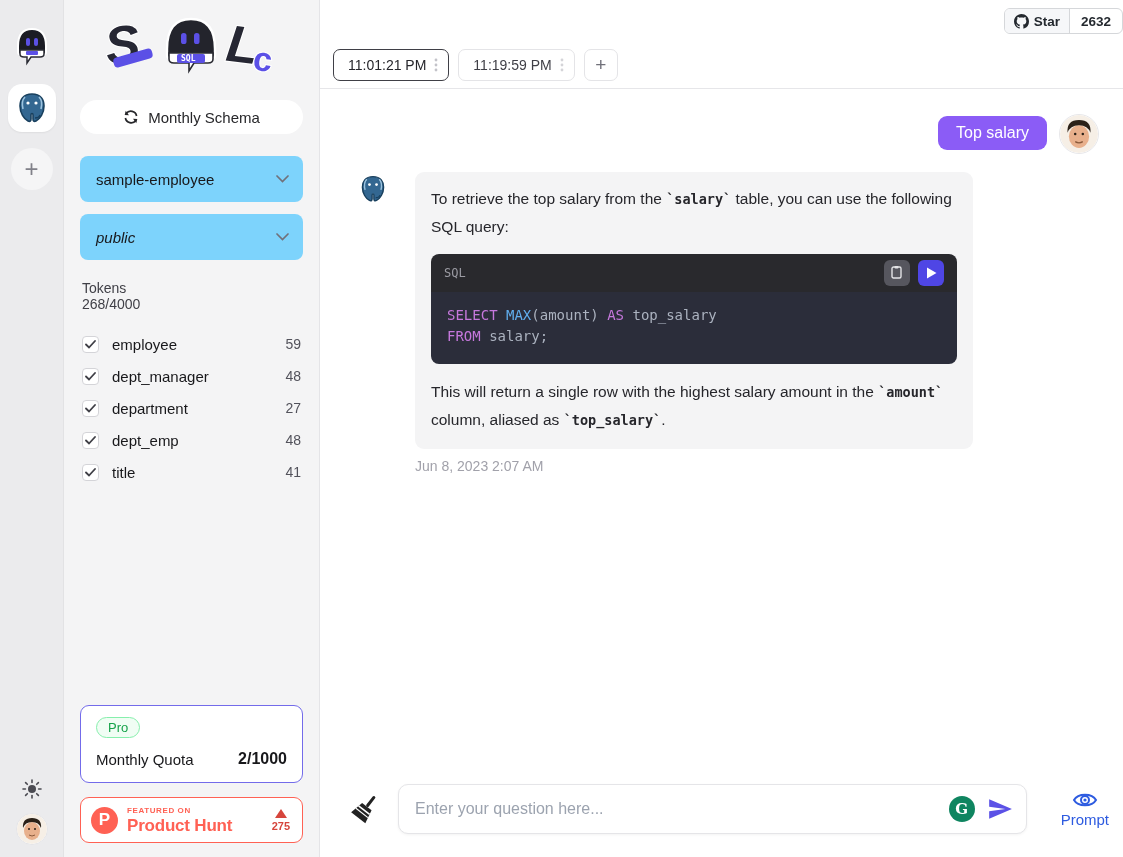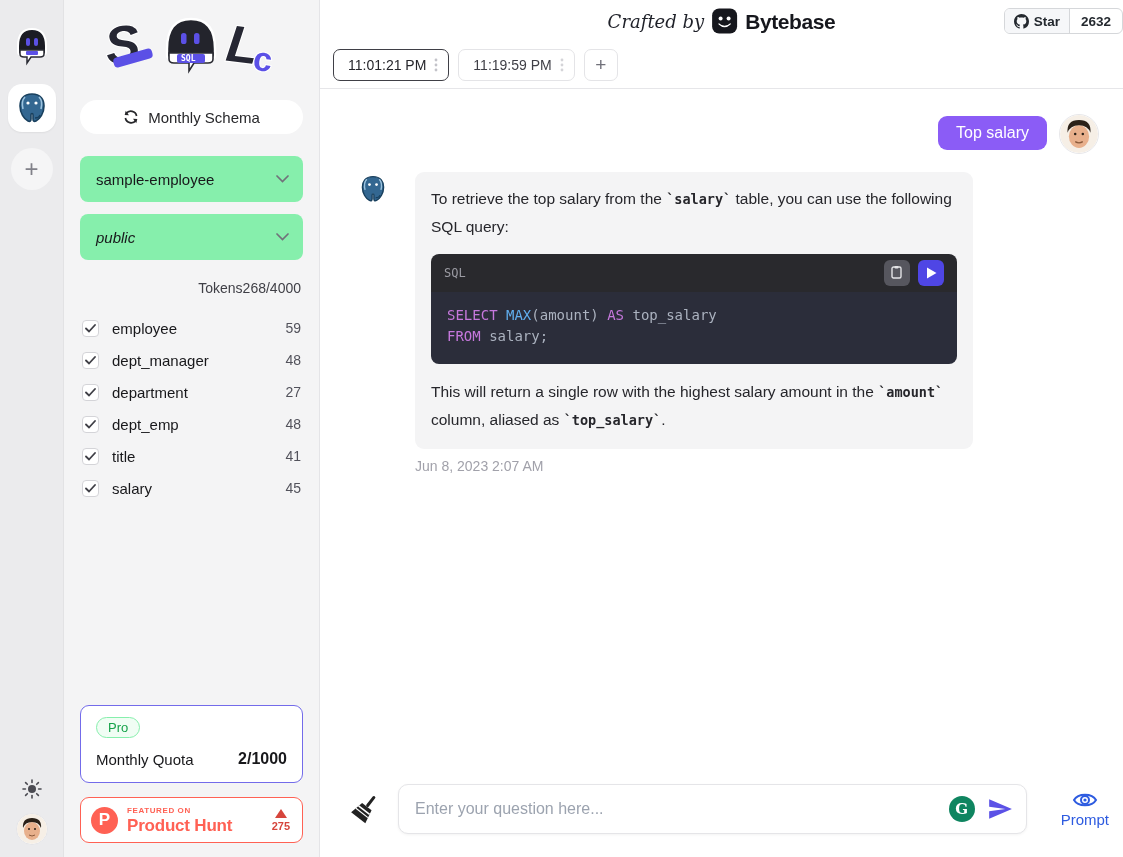--- a/index.html
+++ b/index.html
@@ -11,23 +11,23 @@
   .bot-avatar { margin-top:22px; cursor:pointer; }
   .rail-active { margin-top:14px; background:#fff; border-radius:14px; box-shadow:0 1px 2px rgba(0,0,0,.06); cursor:pointer; }
   .rail-plus { margin-top:16px; width:42px; height:42px; border-radius:50%; background:#f5f5f6; color:#808089; font-size:24px; font-weight:300; cursor:pointer; }
   .rail-bottom { position:absolute; bottom:12px; left:0; width:64px; display:flex; flex-direction:column; align-items:center; gap:14px; }
   .avatar-sm { width:32px; height:32px; border-radius:50%; overflow:hidden; background:#fff; border:1px solid #e4e4e7; }
 
   
   .sidebar { position:absolute; left:64px; top:0; width:256px; height:857px; background:#f4f4f5; border-right:1px solid #e4e4e7; padding:8px 16px 14px; display:flex; flex-direction:column; }
   .logo { height:72px; display:flex; align-items:center; justify-content:center; }
   .btn-refresh { margin-top:20px; height:34px; background:#fff; border:none; border-radius:17px; display:flex; align-items:center; justify-content:center; gap:9px; font-size:15px; color:#27272a; cursor:pointer; }
-  .select { margin-top:22px; height:46px; background:#86efac; border-radius:8px; display:flex; align-items:center; justify-content:space-between; padding:0 14px 0 16px; font-size:15px; color:#18181b; cursor:pointer; }
+  .select { margin-top:22px; height:46px; background:#7dd3fc; border-radius:8px; display:flex; align-items:center; justify-content:space-between; padding:0 14px 0 16px; font-size:15px; color:#18181b; cursor:pointer; }
   .select + .select { margin-top:12px;font-style:italic; }
-  .tokens-row { margin-top:20px; display:flex; justify-content:flex-end; font-size:14px; color:#3f3f46; padding:0 2px; }
+  .tokens-row { margin-top:20px; display:flex; justify-content:space-between; font-size:14px; color:#3f3f46; padding:0 2px;flex-direction:column; }
   .tables { margin-top:16px; }
   .table-row { height:32px; display:flex; align-items:center; padding:0 2px; }
   .cbx { width:17px; height:17px; background:#fff; border:1px solid #d4d4d8; border-radius:4px; display:flex; align-items:center; justify-content:center; cursor:pointer; flex:none; }
   .table-name { margin-left:13px; font-size:15px; color:#18181b; }
   .table-count { margin-left:auto; font-size:14px; color:#52525b; }
   .quota-card { margin-top:auto; background:#fff; border:1px solid #736bea; border-radius:9px; padding:11px 15px 14px; }
   .pro-pill { display:inline-block; border:1px solid #86efac; background:#f0fdf4; color:#16a34a; font-size:13px; padding:2px 11px; border-radius:999px; }
   .quota-row { margin-top:12px; display:flex; justify-content:space-between; align-items:center; }
   .quota-label { font-size:15px; color:#18181b; }
   .quota-value { font-size:16px; font-weight:600; color:#18181b; }
@@ -225,29 +225,20 @@
     </div>
     <div class="table-row">
       <span class="cbx">
           <svg width="11" height="9" viewBox="0 0 11 9">
             <polyline points="1,4.5 4,7.5 10,1" stroke="#3f3f46" stroke-width="1.8" fill="none" stroke-linecap="round"></polyline>
           </svg>
         </span>
       <span class="table-name">title</span>
       <span class="table-count">41</span>
     </div>
-    <div class="table-row">
-      <span class="cbx">
-          <svg width="11" height="9" viewBox="0 0 11 9">
-            <polyline points="1,4.5 4,7.5 10,1" stroke="#3f3f46" stroke-width="1.8" fill="none" stroke-linecap="round"></polyline>
-          </svg>
-        </span>
-      <span class="table-name">salary</span>
-      <span class="table-count">45</span>
-    </div>
   </div>
 
   <div class="quota-card">
     <span class="pro-pill">Pro</span>
     <div class="quota-row">
       <span class="quota-label">Monthly Quota</span>
       <span class="quota-value">2/1000</span>
     </div>
   </div>
 
@@ -268,30 +259,20 @@
 
   <div class="topbar">
     <div class="gh-star">
       <span class="gh-left">
         <svg width="15" height="15" viewBox="0 0 16 16">
           <path fill="#24292f" d="M8 0C3.58 0 0 3.58 0 8c0 3.54 2.29 6.53 5.47 7.59.4.07.55-.17.55-.38 0-.19-.01-.82-.01-1.49-2.01.37-2.53-.49-2.69-.94-.09-.23-.48-.94-.82-1.13-.28-.15-.68-.52-.01-.53.63-.01 1.08.58 1.23.82.72 1.21 1.87.87 2.33.66.07-.52.28-.87.51-1.07-1.78-.2-3.64-.89-3.64-3.95 0-.87.31-1.59.82-2.15-.08-.2-.36-1.02.08-2.12 0 0 .67-.21 2.2.82.64-.18 1.32-.27 2-.27s1.36.09 2 .27c1.53-1.04 2.2-.82 2.2-.82.44 1.1.16 1.92.08 2.12.51.56.82 1.27.82 2.15 0 3.07-1.87 3.75-3.65 3.95.29.25.54.73.54 1.48 0 1.07-.01 1.93-.01 2.2 0 .21.15.46.55.38A8.01 8.01 0 0016 8c0-4.42-3.58-8-8-8z"></path>
         </svg>
         <span>Star</span>
       </span>
       <span class="gh-count">2632</span>
-    </div>
-    <div class="crafted">
-      <span class="crafted-text">Crafted by</span>
-      <svg width="27" height="27" viewBox="0 0 27 27">
-        <rect x="1" y="1" width="25" height="25" rx="7" fill="#16171d"></rect>
-        <circle cx="9.5" cy="11" r="2" fill="#fff"></circle>
-        <circle cx="17.5" cy="11" r="2" fill="#fff"></circle>
-        <path d="M7.5 15.5 Q13.5 21 19.5 15.5 L19.5 17 Q13.5 22.5 7.5 17 Z" fill="#fff"></path>
-      </svg>
-      <span class="bb-name">Bytebase</span>
     </div>
   </div>
 
   <div class="tabsbar">
     <div class="tab active">
       <span>11:01:21 PM</span>
       <span class="tab-dots">
         <svg width="4" height="16" viewBox="0 0 4 16">
             <circle cx="2" cy="3" r="1.4" fill="#c3c3c9"></circle>
             <circle cx="2" cy="8" r="1.4" fill="#c3c3c9"></circle>

